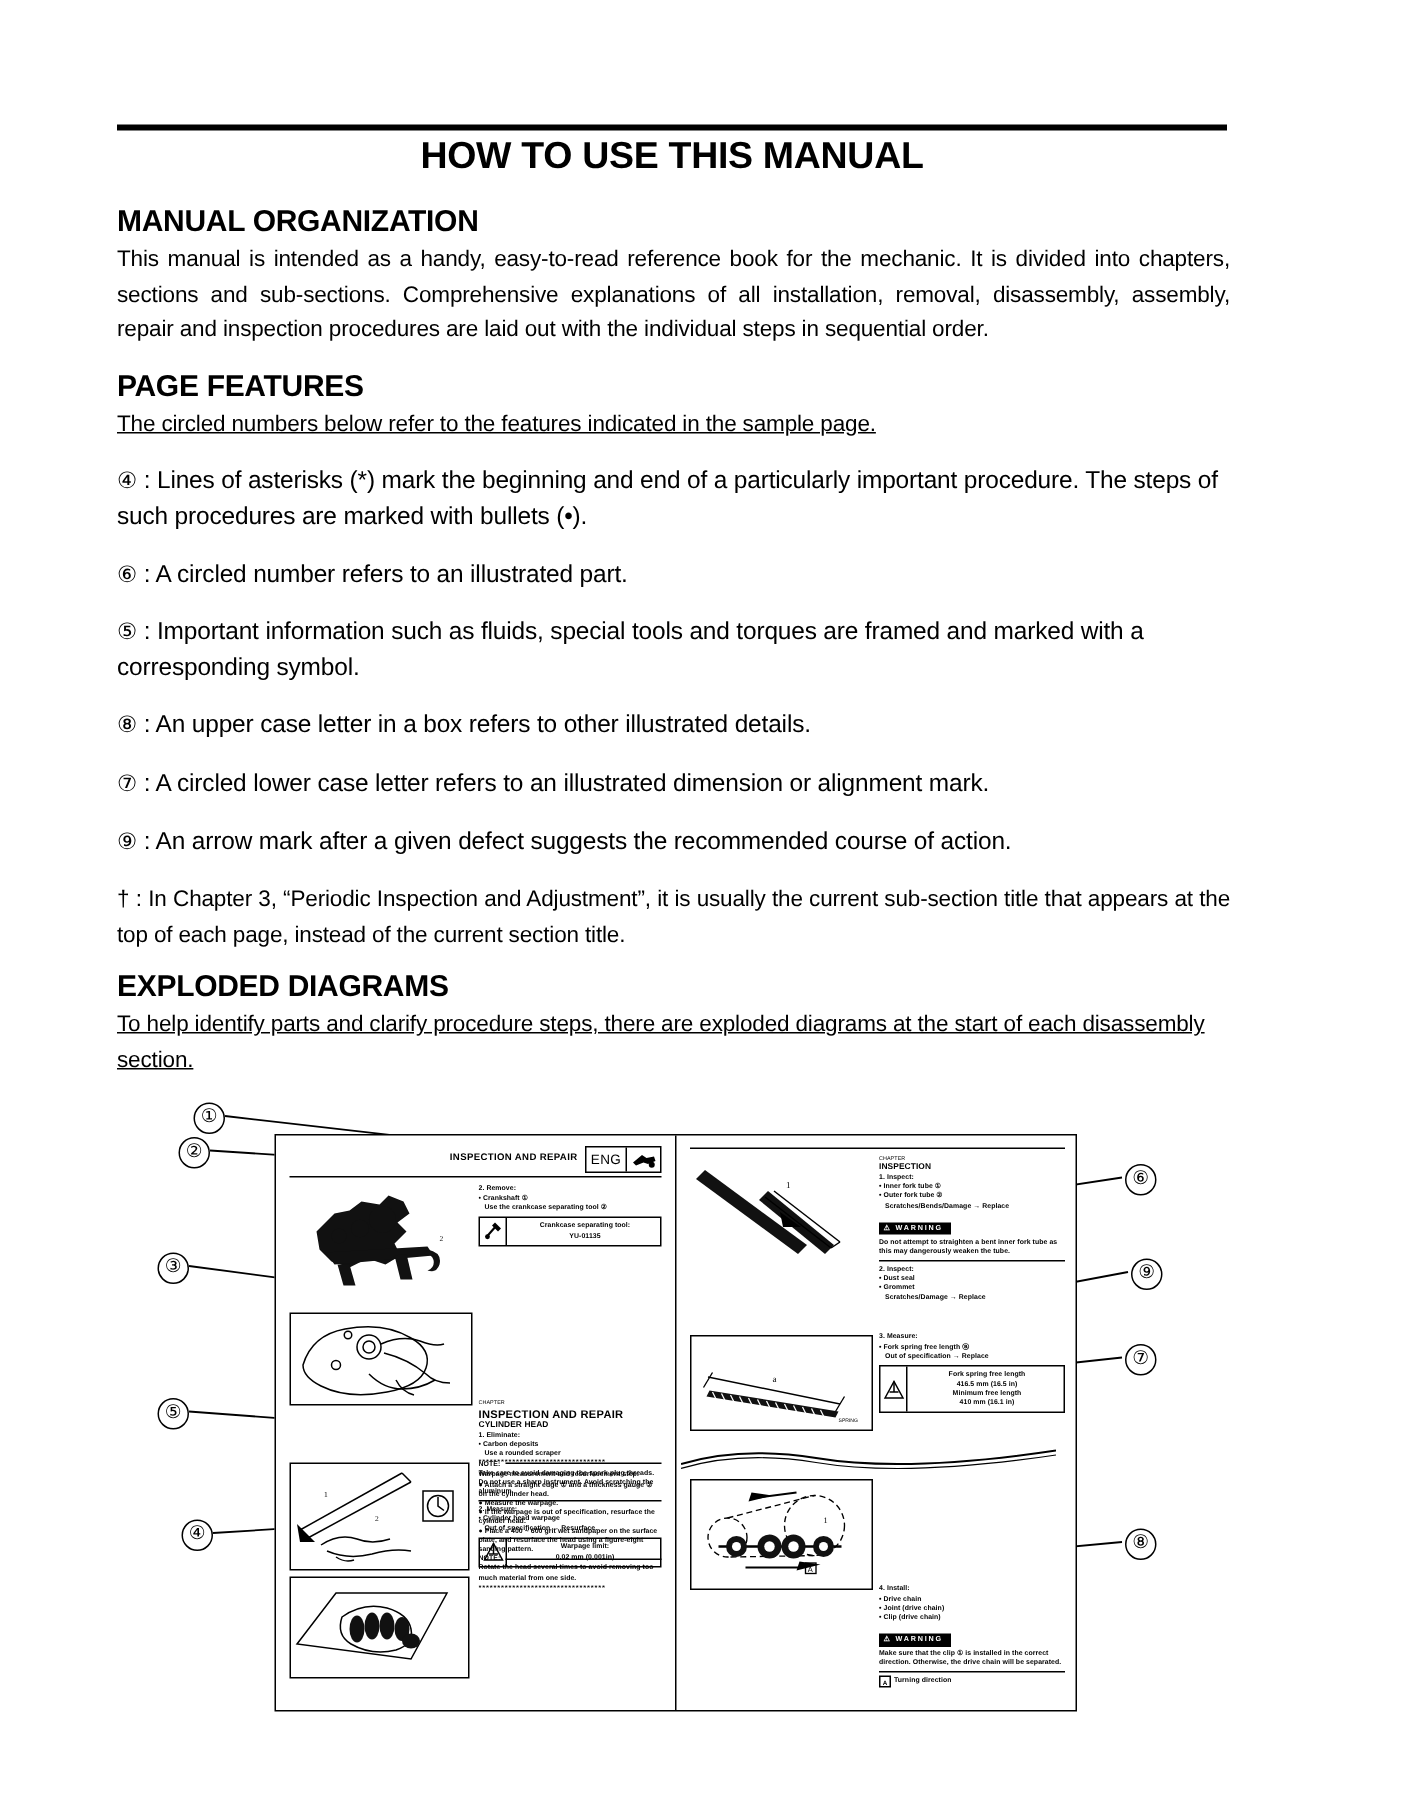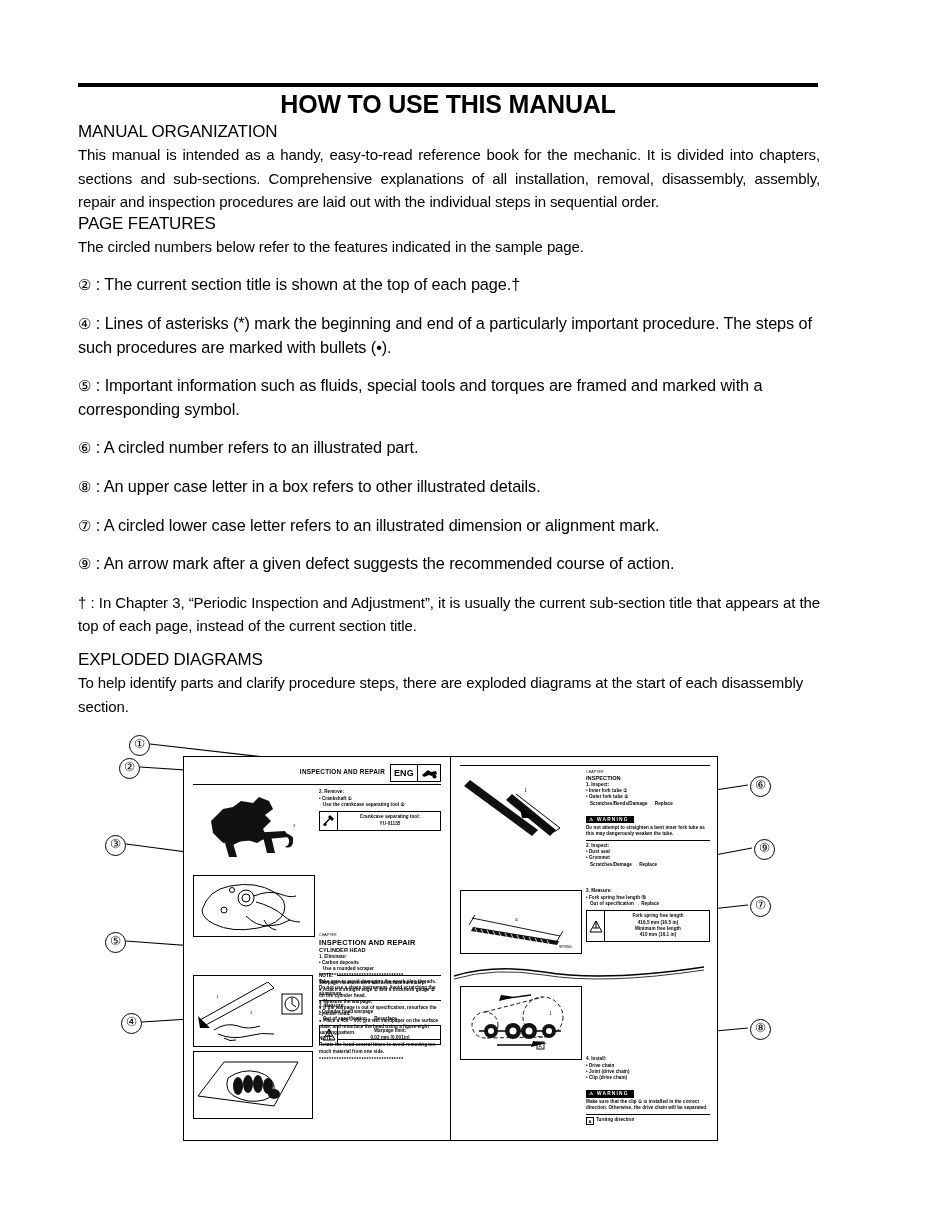--- a/index.html
+++ b/index.html
@@ -45,34 +45,34 @@
   }
 
   
   .body-col {
     position: absolute;
     left: 78px;
     top: 122px;
     width: 742px;
   }
   .h2 {
-    font-size: 17px;
-    font-weight: normal;
+    font-size: 20px;
+    font-weight: bold;
     letter-spacing: -0.2px;
-    margin: 0 0 1px 0;
+    margin: 15px 0 1px 0;
   }
   .h2.spaced { margin-top: 12px; }
   p.para {
     margin: 0 0 0 0;
     font-size: 15px;
     line-height: 23.6px;
     text-align: justify;
     letter-spacing: -0.1px;
   }
-  p.para.nj { text-align: left; }
+  p.para.nj { text-align: left; text-decoration: underline; }
   p.item {
     margin: 0;
     font-size: 16.3px;
     line-height: 23.6px;
     text-align: left;
     letter-spacing: -0.1px;
   }
   p.gap { margin-top: 15px; }
 
   .cnum {
@@ -151,21 +151,21 @@
     right: 0;
     top: 0;
     height: 16px;
     border: 1.1px solid #000;
     display: flex;
     align-items: stretch;
     background: #fff;
   }
   .pg-head .badge .abbr {
     font-size: 9px;
-    font-weight: bold;
+    font-weight: normal;
     padding: 0 3px;
     display: flex;
     align-items: center;
     letter-spacing: 0.2px;
   }
   .pg-head .badge .sym {
     border-left: 1.1px solid #000;
     width: 22px;
     display: flex;
     align-items: center;
@@ -271,28 +271,27 @@
 
   <div class="body-col">
 
     <div class="h2">MANUAL ORGANIZATION</div>
     <p class="para">This manual is intended as a handy, easy-to-read reference book for the mechanic. It is divided into chapters, sections and sub-sections. Comprehensive explanations of all installation, removal, disassembly, assembly, repair and inspection procedures are laid out with the individual steps in sequential order.</p>
 
     <div class="h2">PAGE FEATURES</div>
     <p class="para nj">The circled numbers below refer to the features indicated in the sample page.</p>
 
 
-    <p class="item gap"><span class="cnum">②</span><span> : The current section title is shown at the top of each page.†</span></p>
 
 
     <p class="item gap"><span class="cnum">④</span><span> : Lines of asterisks (*) mark the beginning and end of a particularly important procedure. The steps of such procedures are marked with bullets (•).</span></p>
 
+    <p class="item gap"><span class="cnum">⑥</span><span> : A circled number refers to an illustrated part.</span></p>
+
     <p class="item gap"><span class="cnum">⑤</span><span> : Important information such as fluids, special tools and torques are framed and marked with a corresponding symbol.</span></p>
-
-    <p class="item gap"><span class="cnum">⑥</span><span> : A circled number refers to an illustrated part.</span></p>
 
     <p class="item gap"><span class="cnum">⑧</span><span> : An upper case letter in a box refers to other illustrated details.</span></p>
 
     <p class="item gap"><span class="cnum">⑦</span><span> : A circled lower case letter refers to an illustrated dimension or alignment mark.</span></p>
 
     <p class="item gap"><span class="cnum">⑨</span><span> : An arrow mark after a given defect suggests the recommended course of action.</span></p>
 
     <p class="para gap">† : In Chapter 3, “Periodic Inspection and Adjustment”, it is usually the current sub-section title that appears at the top of each page, instead of the current section title.</p>
 
     <div class="h2 spaced">EXPLODED DIAGRAMS</div>

